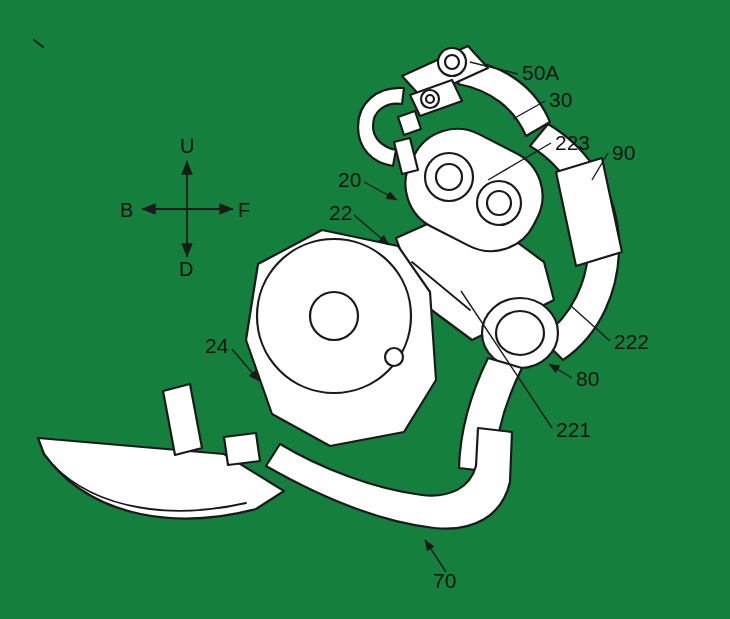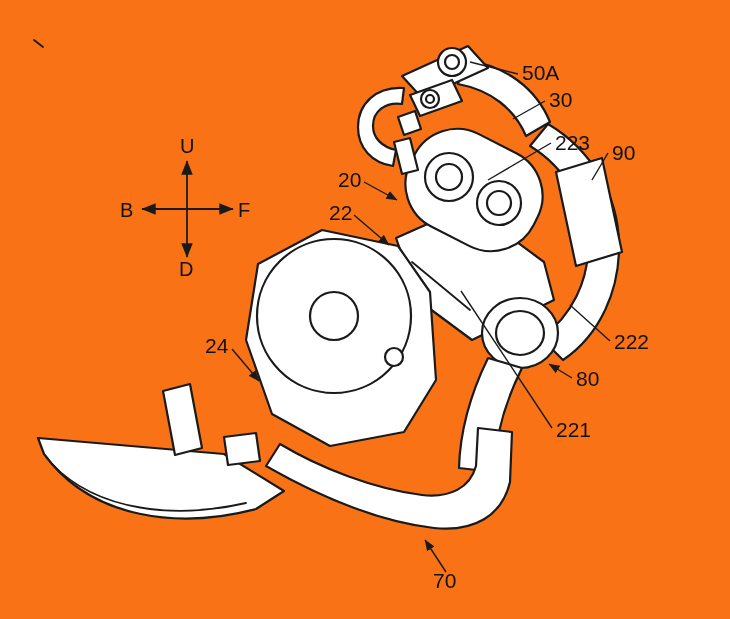--- a/index.html
+++ b/index.html
@@ -1,16 +1,16 @@
 <!DOCTYPE html>
 <html><head>
 <meta charset="utf-8">
 <style>
   html,body{margin:0;padding:0;background:#ffffff;}
-  .stage{position:relative;width:730px;height:619px;background:#f97316;overflow:hidden;
+  .stage{position:relative;width:730px;height:619px;background:#15803d;overflow:hidden;
          font-family:"Liberation Sans",sans-serif;}
   .stage svg{position:absolute;left:0;top:0;}
   .part{fill:#ffffff;stroke:#1a1a1a;stroke-width:2.2;stroke-linejoin:round;stroke-linecap:round;}
   .detail{fill:none;stroke:#1a1a1a;stroke-width:1.8;stroke-linecap:round;}
   .leader{fill:none;stroke:#1a1a1a;stroke-width:1.4;}
   .axis{fill:none;stroke:#1a1a1a;stroke-width:1.8;}
   .ref{font:400 21px "Liberation Sans",sans-serif;fill:#111111;}
   .compass-letter{font:400 20px "Liberation Sans",sans-serif;fill:#111111;}
 </style>
 </head>

